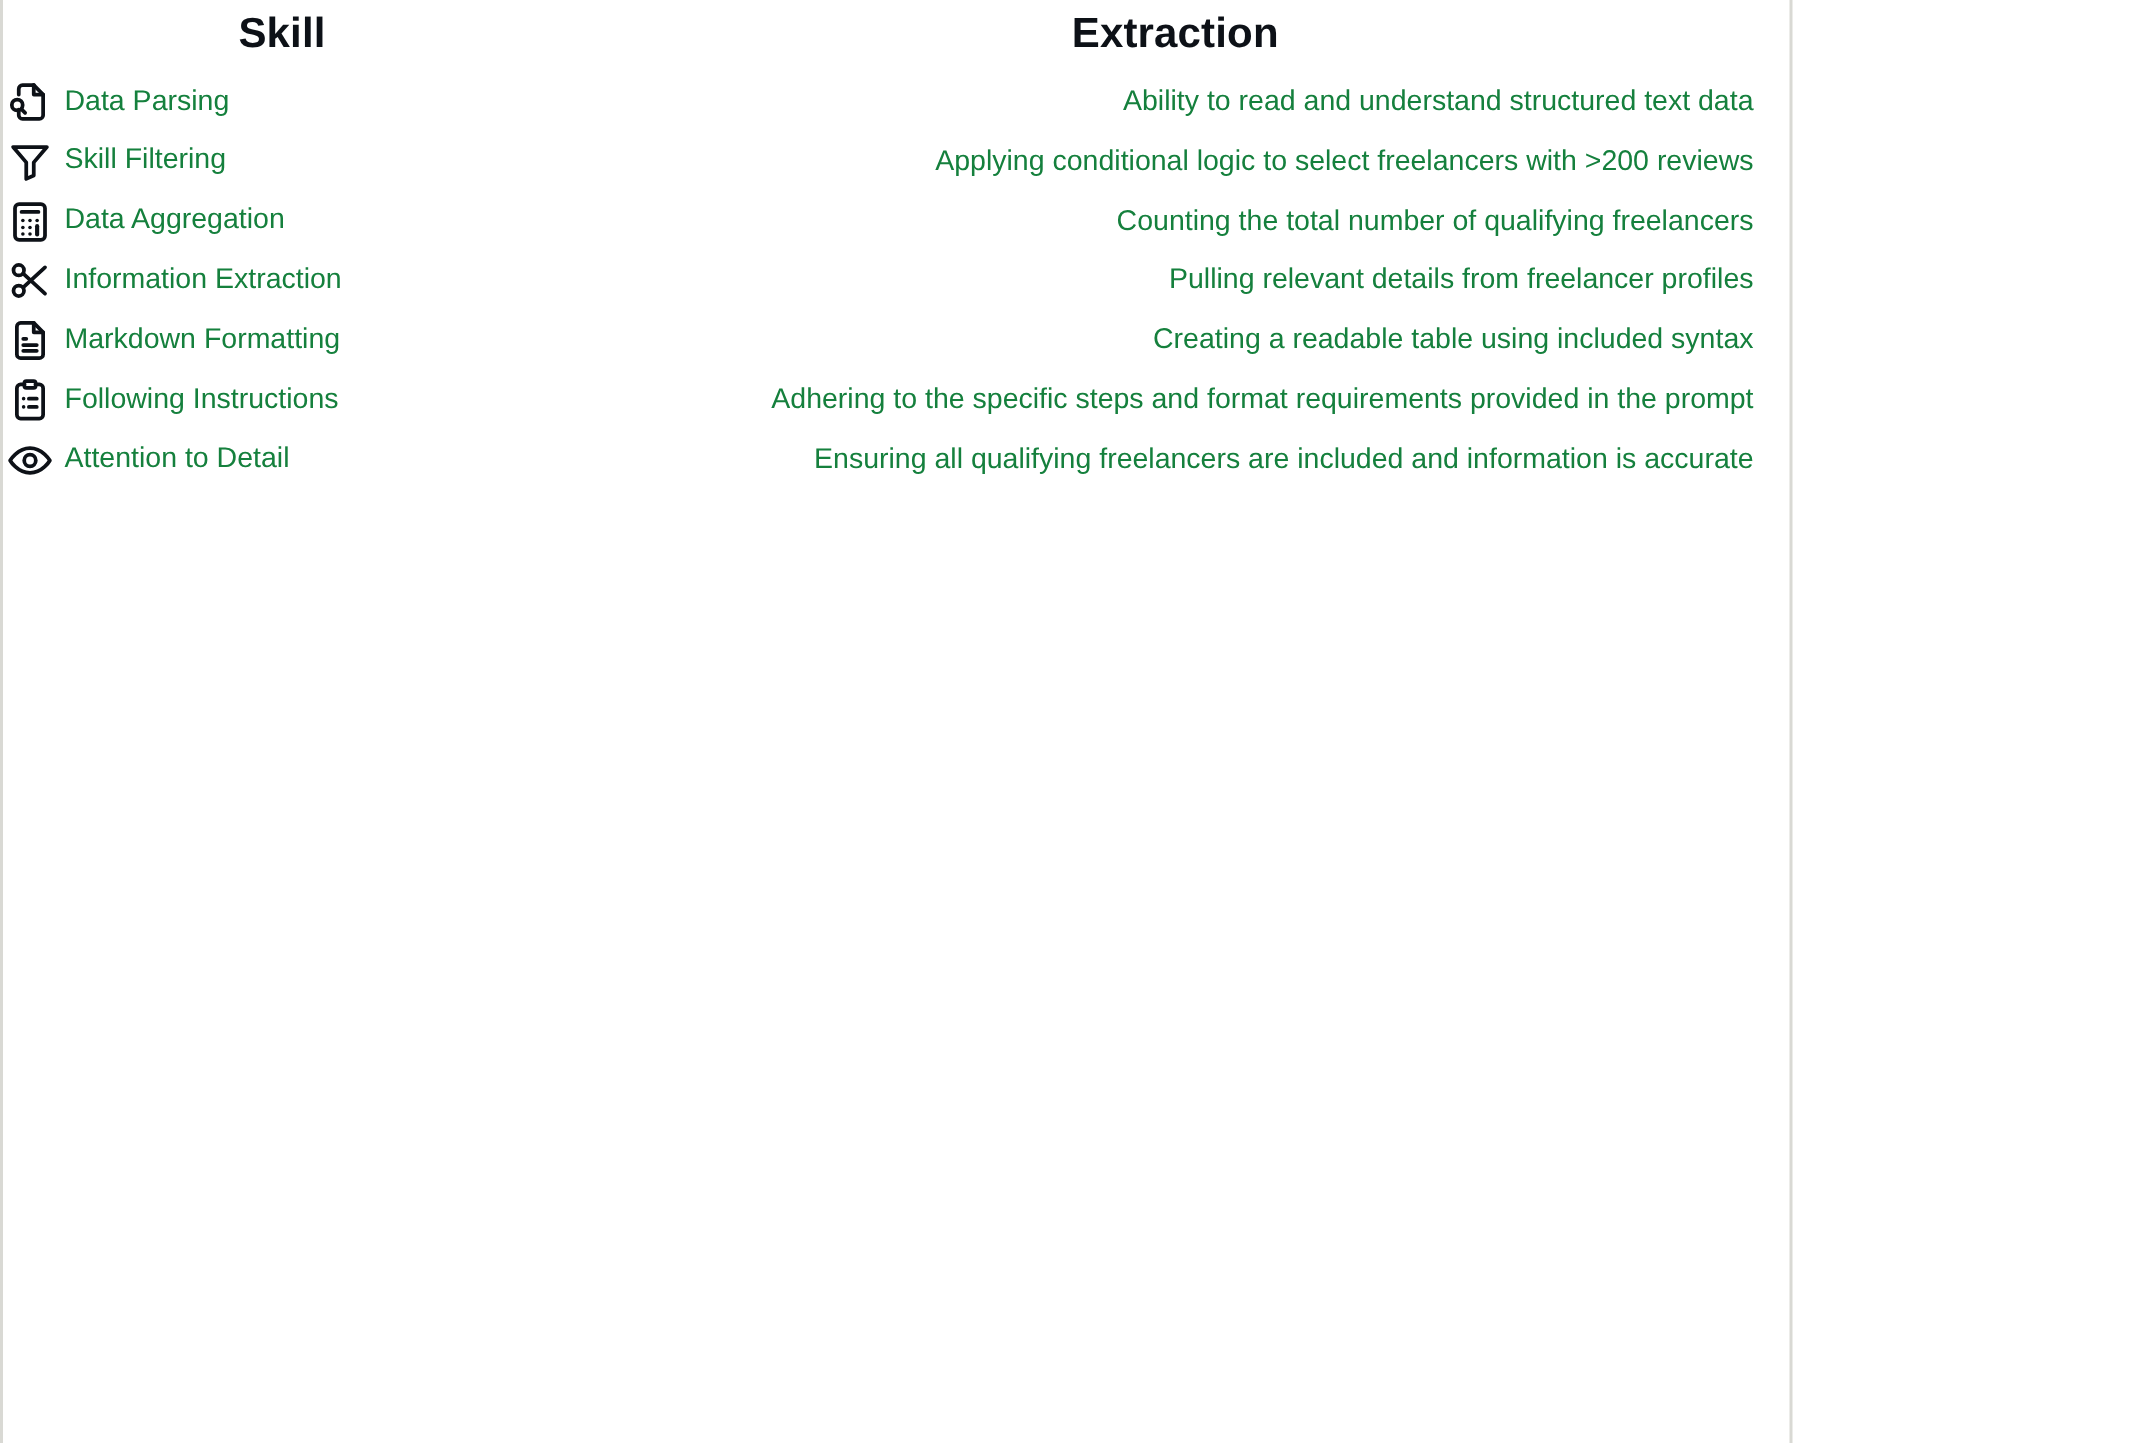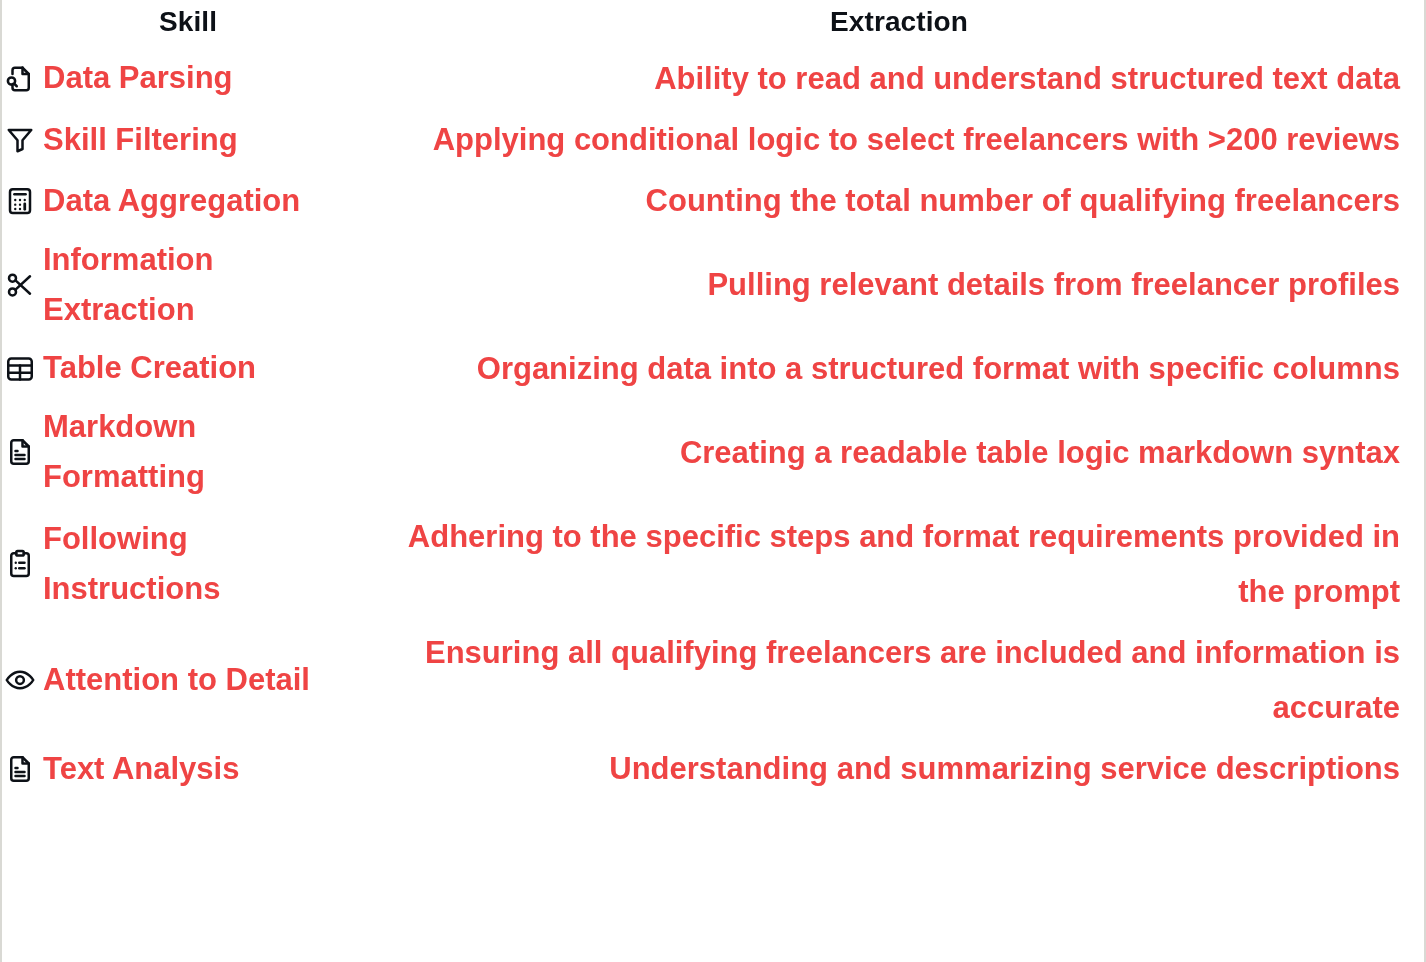--- a/index.html
+++ b/index.html
@@ -12,21 +12,21 @@
     width: 1426px;
     height: 962px;
     overflow: hidden;
     font-family: "Liberation Sans", sans-serif;
     color: #0d1117;
     -webkit-font-smoothing: antialiased;
   }
 
   .page {
     position: relative;
-    width: 1426px;
+    width: 1195px;
     height: 962px;
     box-sizing: border-box;
     border-left: 2px solid #d9d9d4;
     border-right: 2px solid #d9d9d4;
     background: #ffffff;
     overflow: hidden;
   }
 
   
   .top-clip {
@@ -57,26 +57,26 @@
     font-size: 28px;
     font-weight: bold;
     text-align: center;
     padding: 0 0 10px 0;
     letter-spacing: 0.1px;
     color: #0d1117;
   }
   thead th.skill-head { padding-left: 0px; }
 
   tbody td {
-    font-size: 31px;
-    font-weight: 700;
+    font-size: 19px;
+    font-weight: 400;
     line-height: 1.78;
     vertical-align: middle;
     padding: 3px 0;
-    color: #ef4444;
+    color: #15803d;
   }
 
   td.skill-cell {
     padding-left: 2px;
     padding-right: 10px;
   }
   .skill-inner {
     display: flex;
     align-items: center;
     gap: 7px;
@@ -201,50 +201,32 @@
           </td>
           <td class="desc-cell">
             <span class="desc-text">Pulling relevant details from freelancer profiles</span>
           </td>
         </tr>
         <tr>
           <td class="skill-cell">
             <div class="skill-inner">
               <span class="skill-icon">
                 <svg viewBox="0 0 24 24" fill="none" stroke="#0d1117" stroke-width="2" stroke-linecap="round" stroke-linejoin="round">
-                  <rect x="2.6" y="3.6" width="18.8" height="16.8" rx="2.4"></rect>
-                  <path d="M2.6 9.2h18.8"></path>
-                  <path d="M2.6 15h18.8"></path>
-                  <path d="M12 9.2v11.2"></path>
-                </svg>
-              </span>
-              <span class="skill-label">Table Creation</span>
-            </div>
-          </td>
-          <td class="desc-cell">
-            <span class="desc-text">Organizing data into a structured format with specific columns</span>
-          </td>
-        </tr>
-        <tr>
-          <td class="skill-cell">
-            <div class="skill-inner">
-              <span class="skill-icon">
-                <svg viewBox="0 0 24 24" fill="none" stroke="#0d1117" stroke-width="2" stroke-linecap="round" stroke-linejoin="round">
                   <path d="M14 2.6H7a2 2 0 0 0-2 2v14.8a2 2 0 0 0 2 2h10a2 2 0 0 0 2-2V7.6l-5-5z"></path>
                   <path d="M14 2.6v5h5"></path>
                   <path d="M8.4 11.1h1.6"></path>
                   <path d="M8.4 14.4h7.2"></path>
                   <path d="M8.4 17.5h7.2"></path>
                 </svg>
               </span>
               <span class="skill-label">Markdown Formatting</span>
             </div>
           </td>
           <td class="desc-cell">
-            <span class="desc-text">Creating a readable table logic markdown syntax</span>
+            <span class="desc-text">Creating a readable table using included syntax</span>
           </td>
         </tr>
         <tr>
           <td class="skill-cell">
             <div class="skill-inner">
               <span class="skill-icon">
                 <svg viewBox="0 0 24 24" fill="none" stroke="#0d1117" stroke-width="2" stroke-linecap="round" stroke-linejoin="round">
                   <path d="M9 3.4H7a2 2 0 0 0-2 2v14.2a2 2 0 0 0 2 2h10a2 2 0 0 0 2-2V5.4a2 2 0 0 0-2-2h-2"></path>
                   <rect x="9" y="1.6" width="6" height="3.6" rx="1.1"></rect>
                   <circle cx="8.6" cy="11" r=".95" fill="#0d1117" stroke="none"></circle>
@@ -269,35 +251,16 @@
                   <circle cx="12" cy="12" r="3.1"></circle>
                 </svg>
               </span>
               <span class="skill-label">Attention to Detail</span>
             </div>
           </td>
           <td class="desc-cell">
             <span class="desc-text">Ensuring all qualifying freelancers are included and information is accurate</span>
           </td>
         </tr>
-        <tr>
-          <td class="skill-cell">
-            <div class="skill-inner">
-              <span class="skill-icon">
-                <svg viewBox="0 0 24 24" fill="none" stroke="#0d1117" stroke-width="2" stroke-linecap="round" stroke-linejoin="round">
-                  <path d="M14 2.6H7a2 2 0 0 0-2 2v14.8a2 2 0 0 0 2 2h10a2 2 0 0 0 2-2V7.6l-5-5z"></path>
-                  <path d="M14 2.6v5h5"></path>
-                  <path d="M8.4 11.1h1.6"></path>
-                  <path d="M8.4 14.4h7.2"></path>
-                  <path d="M8.4 17.5h7.2"></path>
-                </svg>
-              </span>
-              <span class="skill-label">Text Analysis</span>
-            </div>
-          </td>
-          <td class="desc-cell">
-            <span class="desc-text">Understanding and summarizing service descriptions</span>
-          </td>
-        </tr>
       </tbody>
   </table>
 
 </div>
 
 </body></html>

